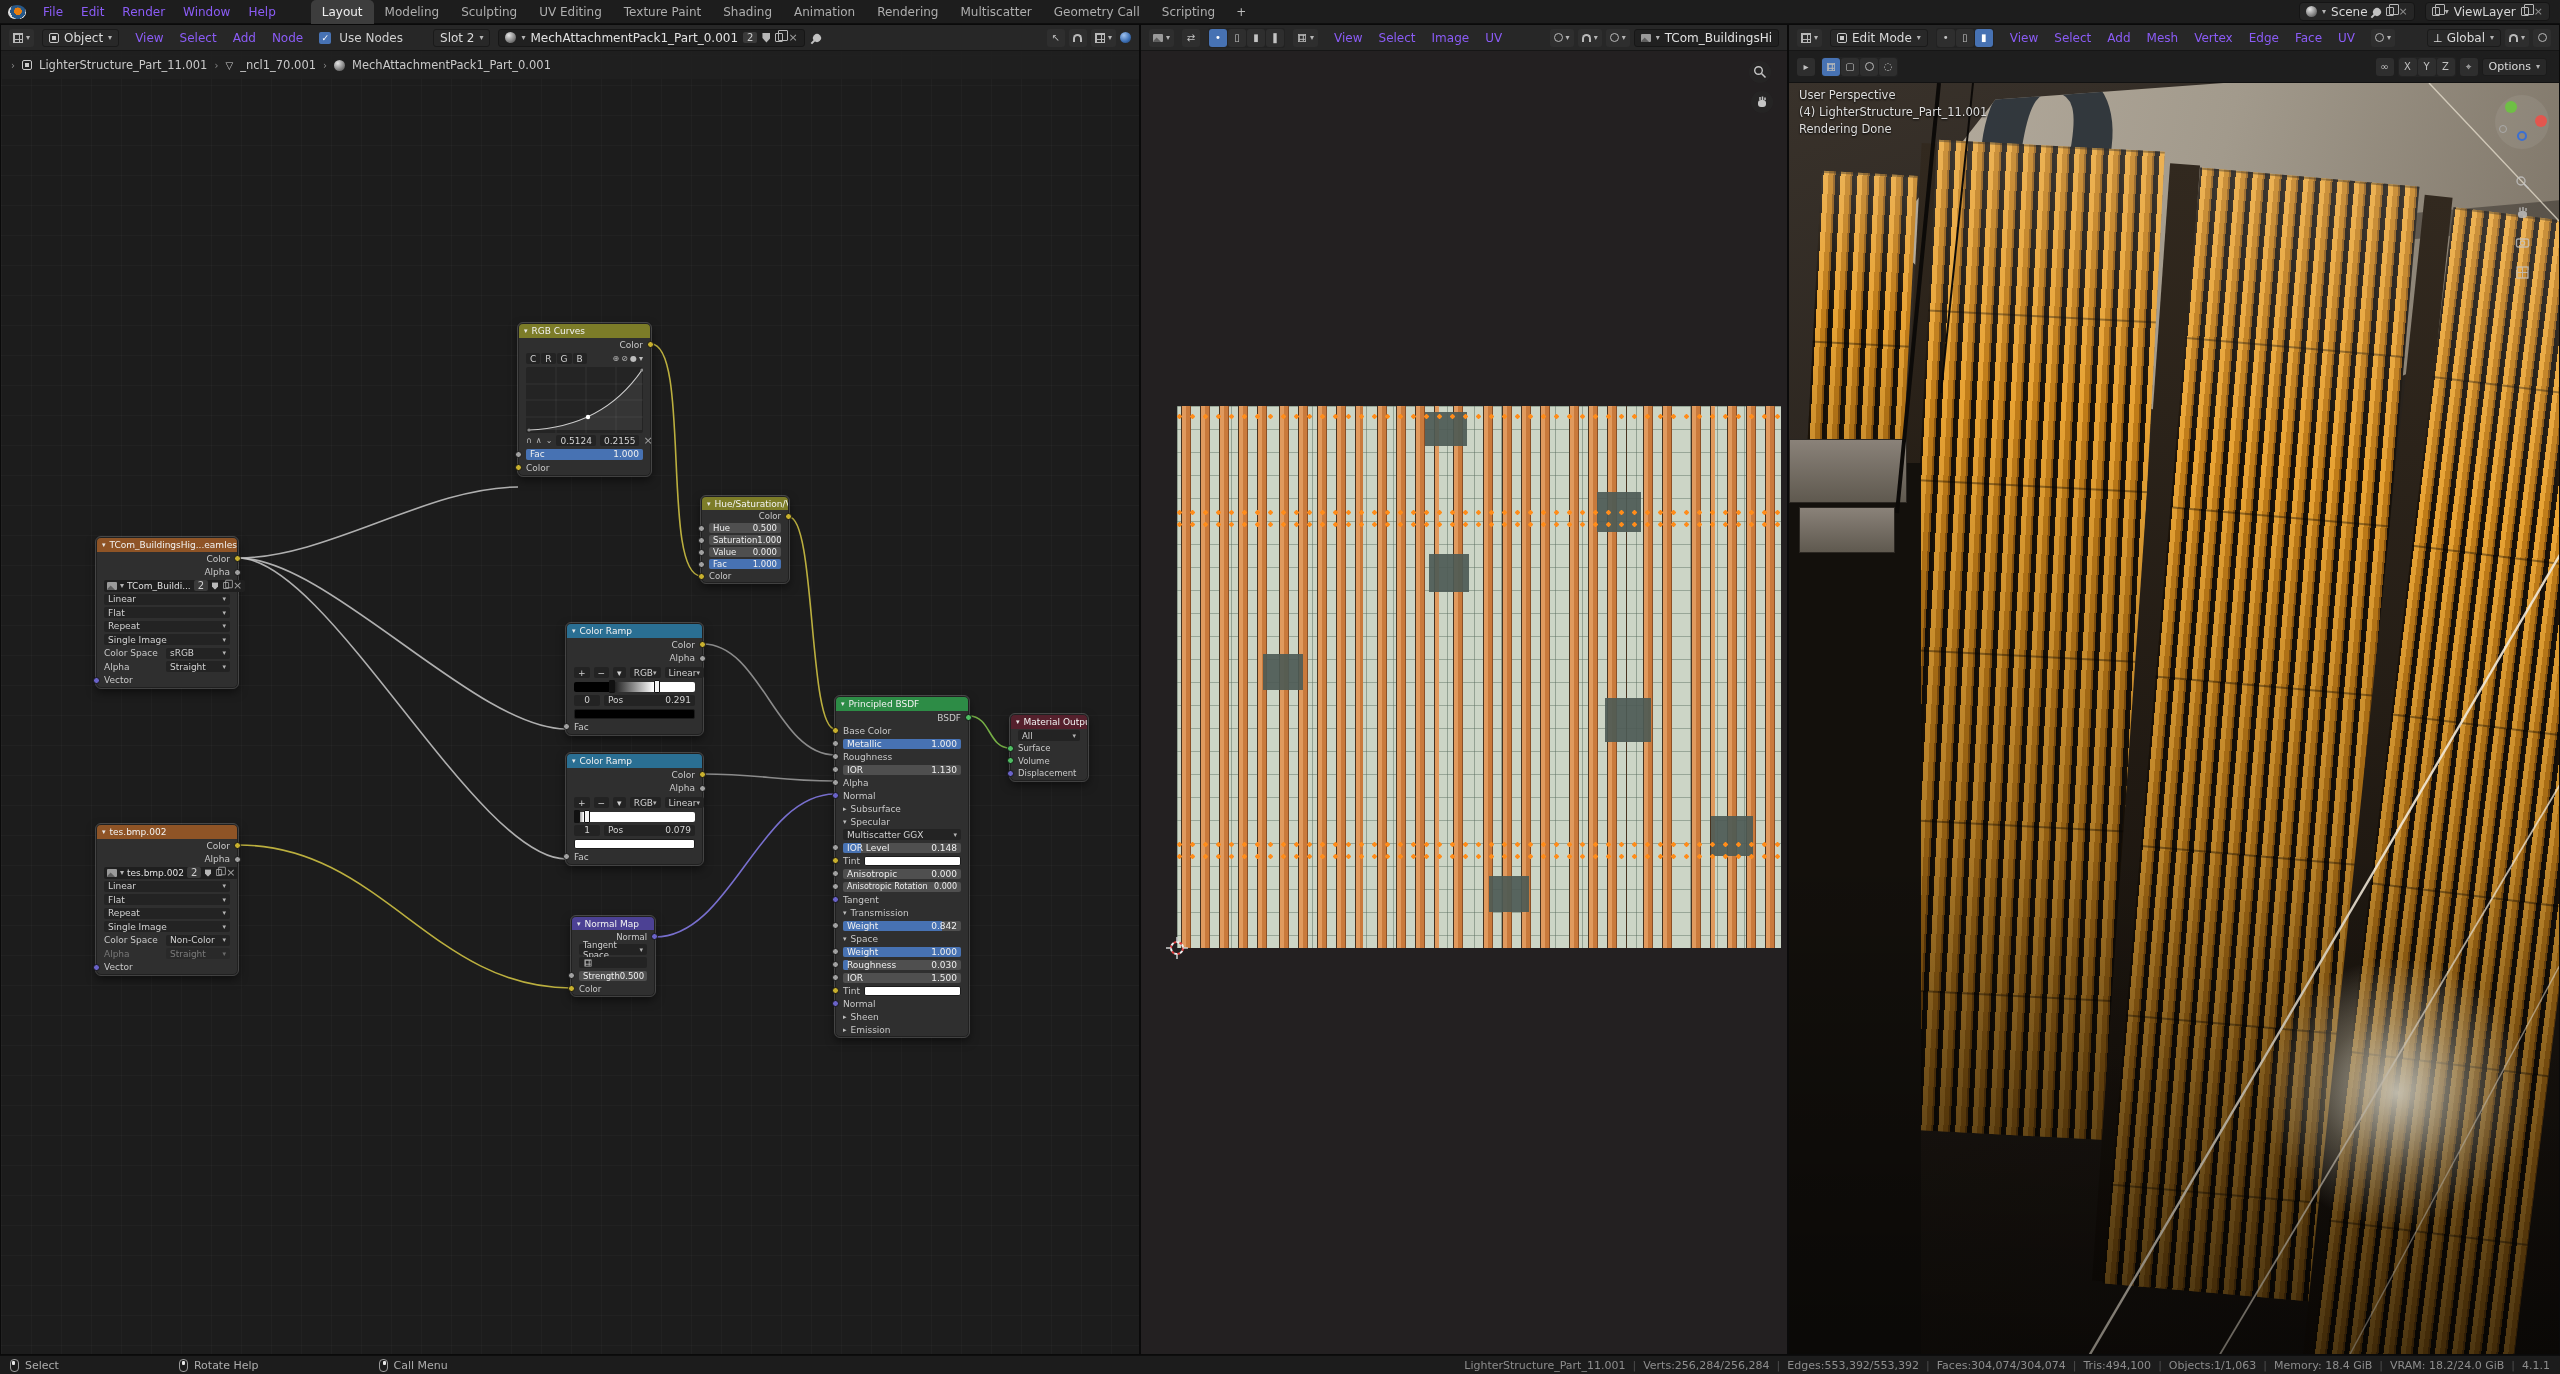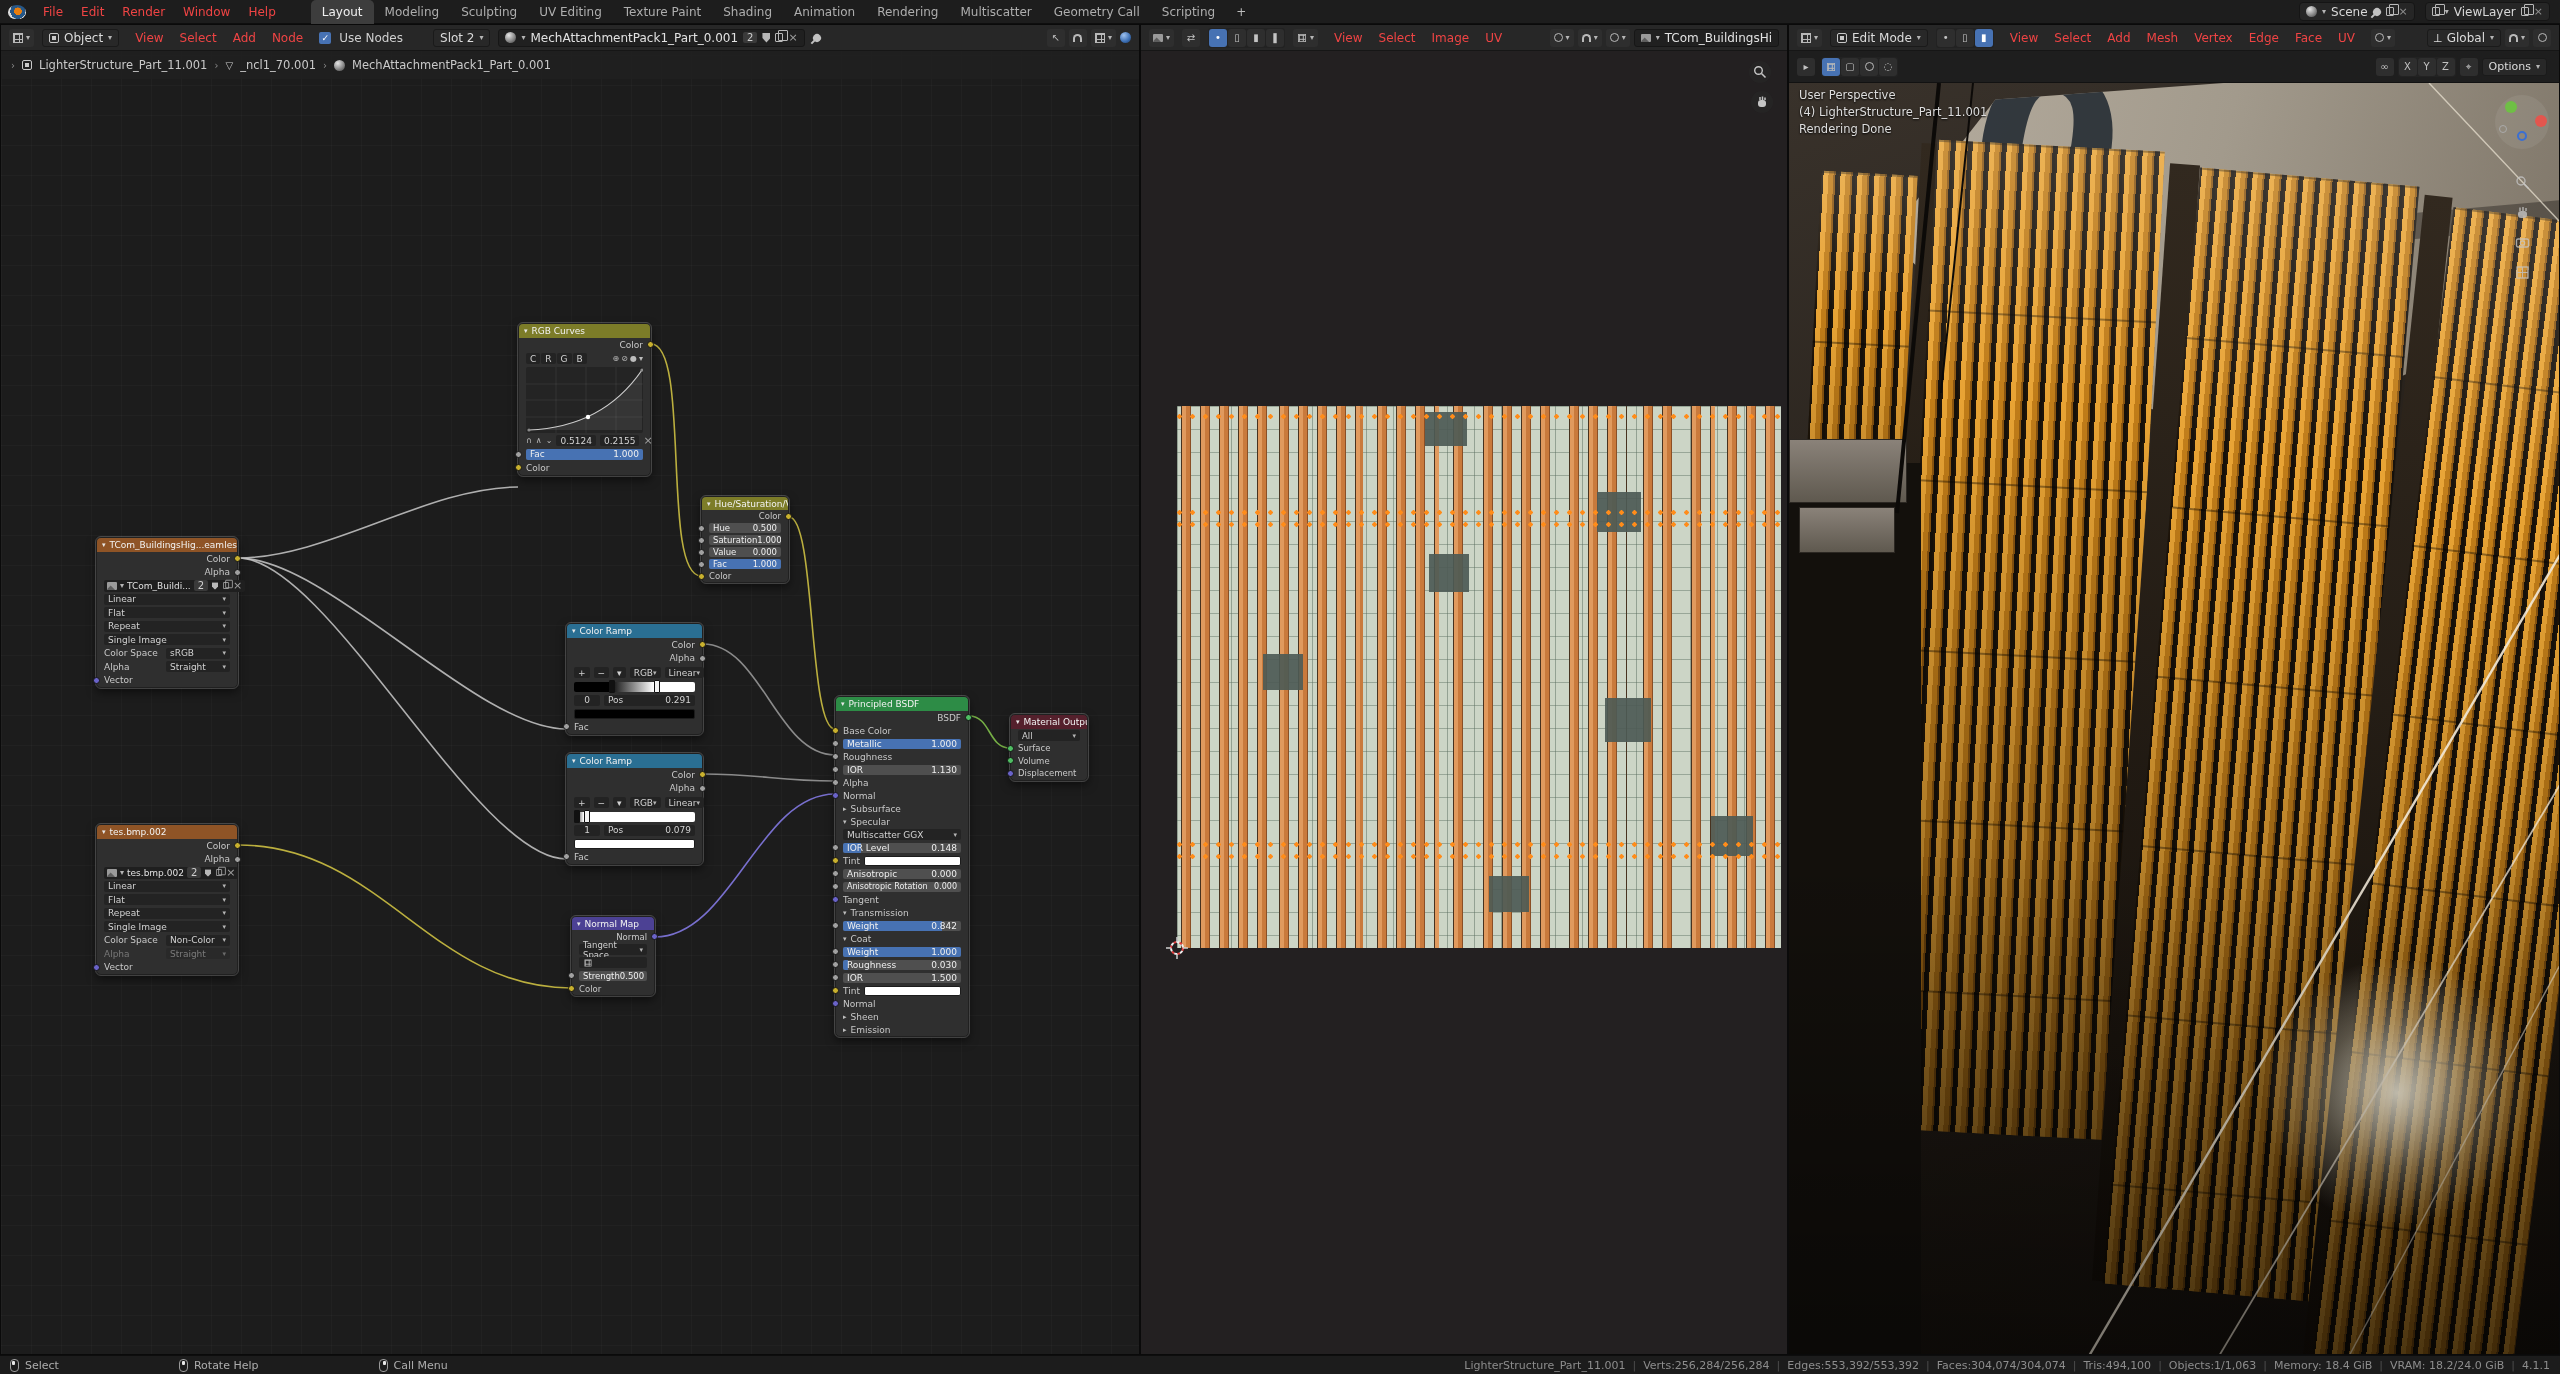--- a/index.html
+++ b/index.html
@@ -6,21 +6,21 @@
     font-family:"DejaVu Sans",sans-serif;color:#cfcfcf;-webkit-font-smoothing:antialiased;}
   *{box-sizing:border-box;}
   .abs{position:absolute;}
 
   
   .topbar{position:absolute;left:0;top:0;width:2560px;height:24px;background:#1d1d1d;
     display:flex;align-items:center;font-size:12px;border-bottom:1px solid #0e0e0e;z-index:50;}
   .blender-logo{width:18px;height:14px;margin:0 8px 0 8px;border-radius:50% 50% 45% 45%;
     background:radial-gradient(circle at 55% 45%, #e87d0d 0 30%, #265787 31% 60%, #dcdcdc 61% 100%);}
   .menus{display:flex;align-items:center;}
-  .menus .menu{padding:0 9px;color:#ef4444;cursor:default;}
+  .menus .menu{padding:0 9px;color:#8b5cf6;cursor:default;}
   .tabs{display:flex;align-items:flex-end;height:24px;margin-left:26px;}
   .tabs .tab{padding:0 11px;height:24px;display:flex;align-items:center;color:#aeaeae;}
   .tabs .tab.active{background:#3d3d3d;color:#efefef;border-radius:5px 5px 0 0;}
   .tab-add{color:#bdbdbd;padding:0 10px;}
   .topbar-right{margin-left:auto;display:flex;gap:10px;align-items:center;margin-right:10px;}
   .idblock{display:flex;align-items:center;gap:5px;background:#262626;border:1px solid #151515;
     border-radius:4px;height:19px;padding:0 6px;color:#d8d8d8;}
   .idblock .x{color:#8f8f8f;font-size:11px;}
 
   
@@ -729,21 +729,21 @@
     <div class="nrow" style="height:13px">
         <span class="sock in sk-gray"></span>
         <div class="sl" style="height:10px">
           <i style="width:84%"></i>
           <span>Weight</span>
           <span>0.842</span>
         </div>
       </div>
     <div class="nrow sec" style="height:13px">
         <span class="arrow">▾</span>
-        <span>Coat</span>
+        <span>Space</span>
       </div>
     <div class="nrow" style="height:13px">
         <span class="sock in sk-gray"></span>
         <div class="sl" style="height:10px">
           <i style="width:100%"></i>
           <span>Weight</span>
           <span>1.000</span>
         </div>
       </div>
     <div class="nrow" style="height:13px">

